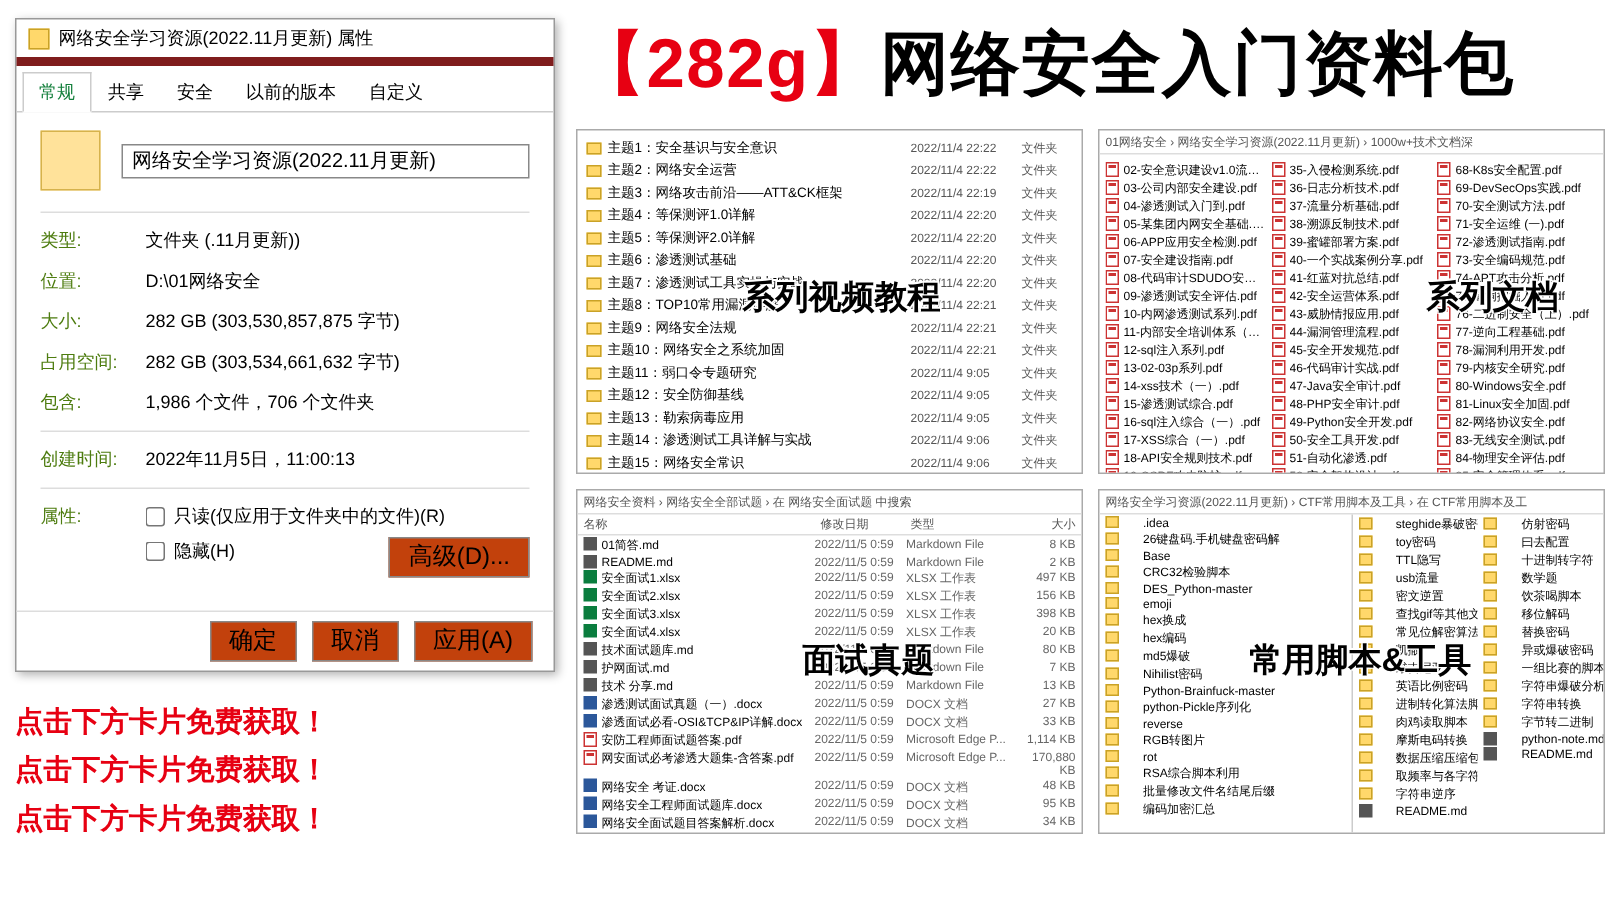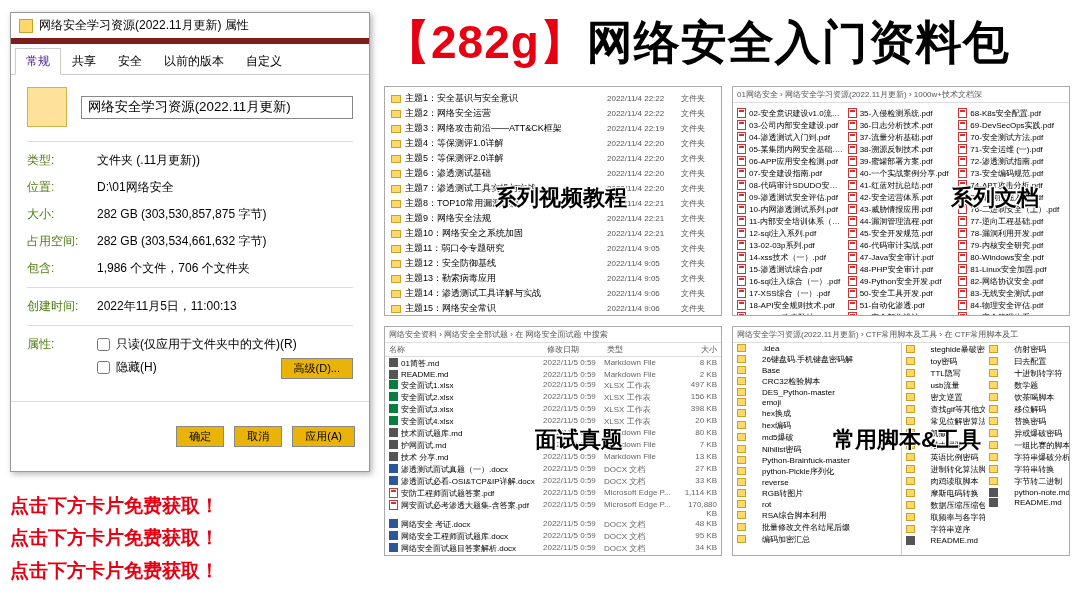--- a/index.html
+++ b/index.html
@@ -4,35 +4,35 @@
 <style>
 *{margin:0;padding:0;box-sizing:border-box;font-family:"Microsoft YaHei",SimSun,sans-serif}
 body{width:1080px;height:608px;background:#fff;position:relative;overflow:hidden}
 .page{display:flex;padding:12px 10px;gap:14px}
 .left{width:360px}
 .dialog{border:1px solid #999;background:#fff;box-shadow:2px 2px 6px rgba(0,0,0,.3)}
 .titlebar{display:flex;align-items:center;padding:4px 8px;font-size:12px;gap:6px;border-bottom:6px solid #7f1d1d}
 .titlebar .ficon{width:14px;height:14px;background:#ffd86b;border:1px solid #c9a227}
 .tabs{display:flex;font-size:12px;border-bottom:1px solid #ccc;padding:4px 4px 0}
 .tab{padding:4px 10px;border:1px solid transparent;border-bottom:none;cursor:pointer}
-.tab.active{border-color:#ccc;background:#fff;border-bottom:1px solid #fff;margin-bottom:-1px;color:#4c1d95}
+.tab.active{border-color:#ccc;background:#fff;border-bottom:1px solid #fff;margin-bottom:-1px;color:#15803d}
 .body{padding:12px 16px;font-size:12px}
 .hdrrow{display:flex;align-items:center;gap:14px;margin-bottom:14px}
 .bigicon{width:40px;height:40px;background:#ffe29a;border:1px solid #d6b24c}
 .namebox{flex:1;border:1px solid #888;padding:3px 6px}
 .sep{border:none;border-top:1px solid #ddd;margin:6px 0 10px}
 .prow{display:flex;margin-bottom:10px}
 .plabel{width:70px;color:#4d7c0f}
 .pval{flex:1}
 .attrs{margin-top:4px}
 .cbrow{display:flex;align-items:center;gap:6px;margin-bottom:6px}
 .cbrow input{margin:0}
 .advrow{display:flex;justify-content:flex-end;margin-top:-24px}
-.btn{border:1px solid #888;background:#eab308;padding:2px 12px;font-size:11px;cursor:pointer}
-.dlgbtns{display:flex;justify-content:flex-end;gap:10px;padding:24px 14px;border-top:1px solid #ddd}
+.btn{border:1px solid #888;background:#c2410c;padding:2px 12px;font-size:16px;cursor:pointer}
+.dlgbtns{display:flex;justify-content:flex-end;gap:10px;padding:6px 14px;border-top:1px solid #ddd}
 .redtxt{color:#e70012;font-weight:700;font-size:19px;margin-top:18px;line-height:1.7}
 .right{flex:1;position:relative}
 .bigtitle{font-size:46px;font-weight:900;letter-spacing:1px;margin-bottom:12px;white-space:nowrap}
 .bigtitle .red{color:#e70012}
 .panels{display:grid;grid-template-columns:1fr 1fr;gap:10px}
 .panel{border:1px solid #aaa;background:#fff;font-size:9px;height:230px;overflow:hidden;position:relative}
 .panel .lbl{position:absolute;font-size:22px;font-weight:900;color:#000;text-shadow:-1px -1px 0 #fff,1px -1px 0 #fff,-1px 1px 0 #fff,1px 1px 0 #fff;z-index:5;white-space:nowrap}
 .filelist{padding:4px}
 .frow{display:flex;align-items:center;padding:1px 2px;gap:4px;white-space:nowrap}
 .ficon2{width:10px;height:8px;background:#ffd86b;border:1px solid #c9a227;flex-shrink:0}

